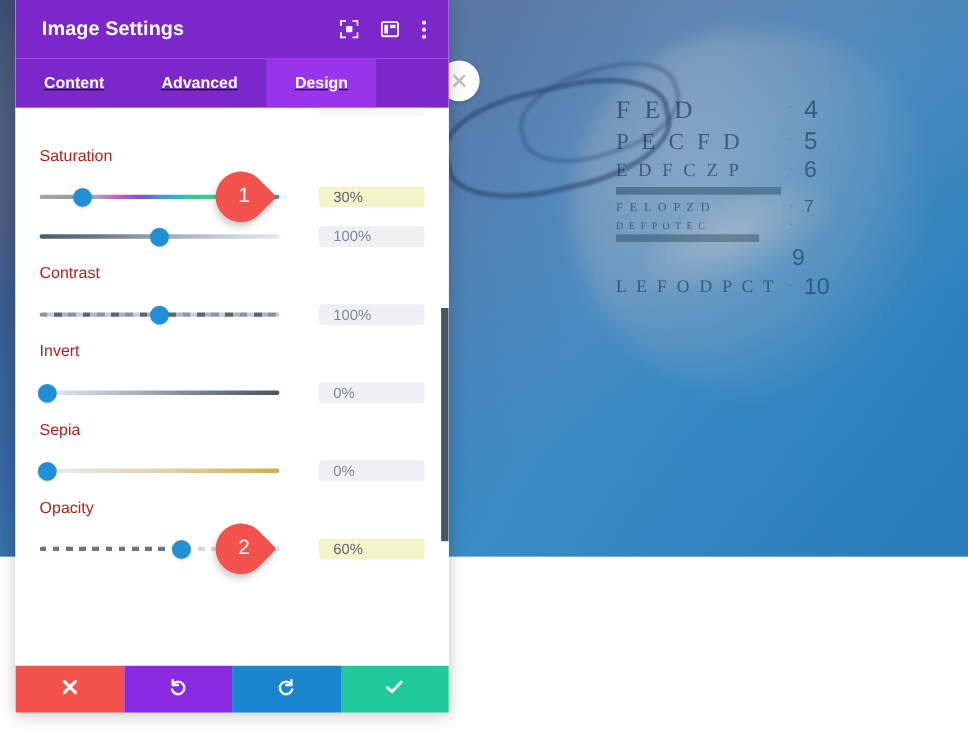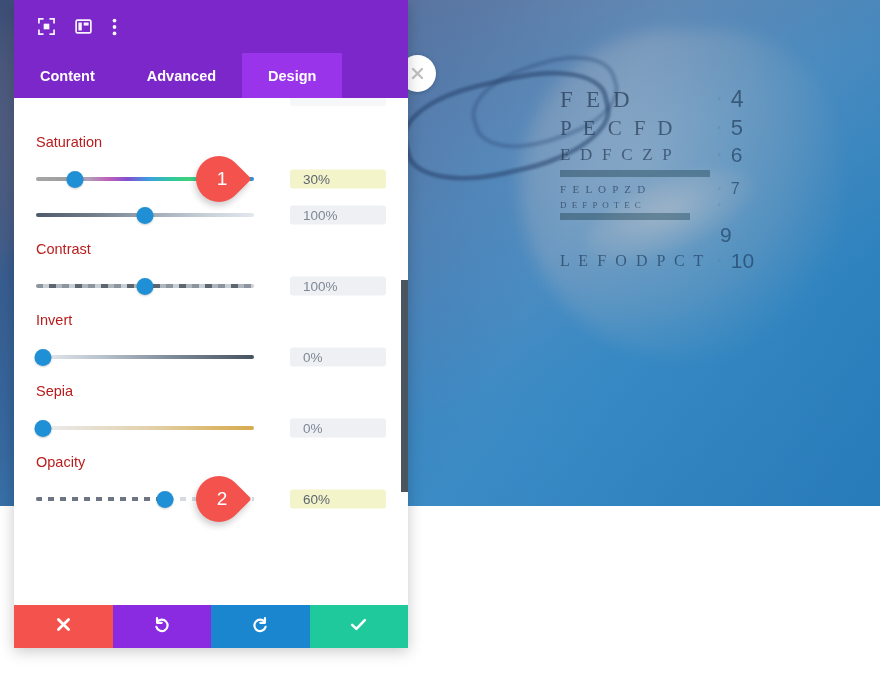--- a/index.html
+++ b/index.html
@@ -112,21 +112,21 @@
     display:flex; align-items:center; padding:0 14px 0 24px;
     flex:none;
   }
   .panel-title {
     color:#ffffff; font-size:18px; font-weight:bold; letter-spacing:.1px;
     flex:1;
   }
   .hdr-icons { display:flex; align-items:center; gap:20px; padding-right:6px; }
   .hdr-icon { cursor:pointer; opacity:.95; display:flex; align-items:center; justify-content:center; }
 
-  .tabs { height:45px; background:#7b27c9; display:flex; flex:none; }
+  .tabs { height:45px; background:#7b27c9; display:flex; flex:none;text-decoration:underline; }
   .tab {
     flex:0 0 auto; padding:0 26px; height:45px;
     display:flex; align-items:center; justify-content:center;
     color:#ffffff; font-size:14.5px; font-weight:bold; cursor:pointer;
   }
   .tab.active { background:#9a34ea; }
 
   .panel-body {
     flex:1; position:relative; overflow:hidden; background:#fff;
     padding: 0 22px;
@@ -285,20 +285,21 @@
 
   <div class="img-close">
     <svg width="15" height="15" viewBox="0 0 15 15">
       <path d="M3 3 L12 12 M12 3 L3 12" stroke="#777" stroke-width="2.4" stroke-linecap="round" fill="none"></path>
     </svg>
   </div>
 
   <div class="panel">
 
     <div class="panel-header">
+      <div class="panel-title">Image Settings</div>
       <div class="hdr-icons">
         <span class="hdr-icon">
           <svg width="17" height="17" viewBox="0 0 18 18">
             <path d="M1 5 V1 H5 M13 1 H17 V5 M17 13 V17 H13 M5 17 H1 V13" stroke="#fff" stroke-width="1.8" fill="none" stroke-linecap="square"></path>
             <rect x="6" y="6" width="6" height="6" fill="#fff"></rect>
           </svg>
         </span>
         <span class="hdr-icon">
           <svg width="17" height="17" viewBox="0 0 18 18">
             <rect x="1.2" y="2.2" width="15.6" height="13.6" rx="1.6" stroke="#fff" stroke-width="1.8" fill="none"></rect>

